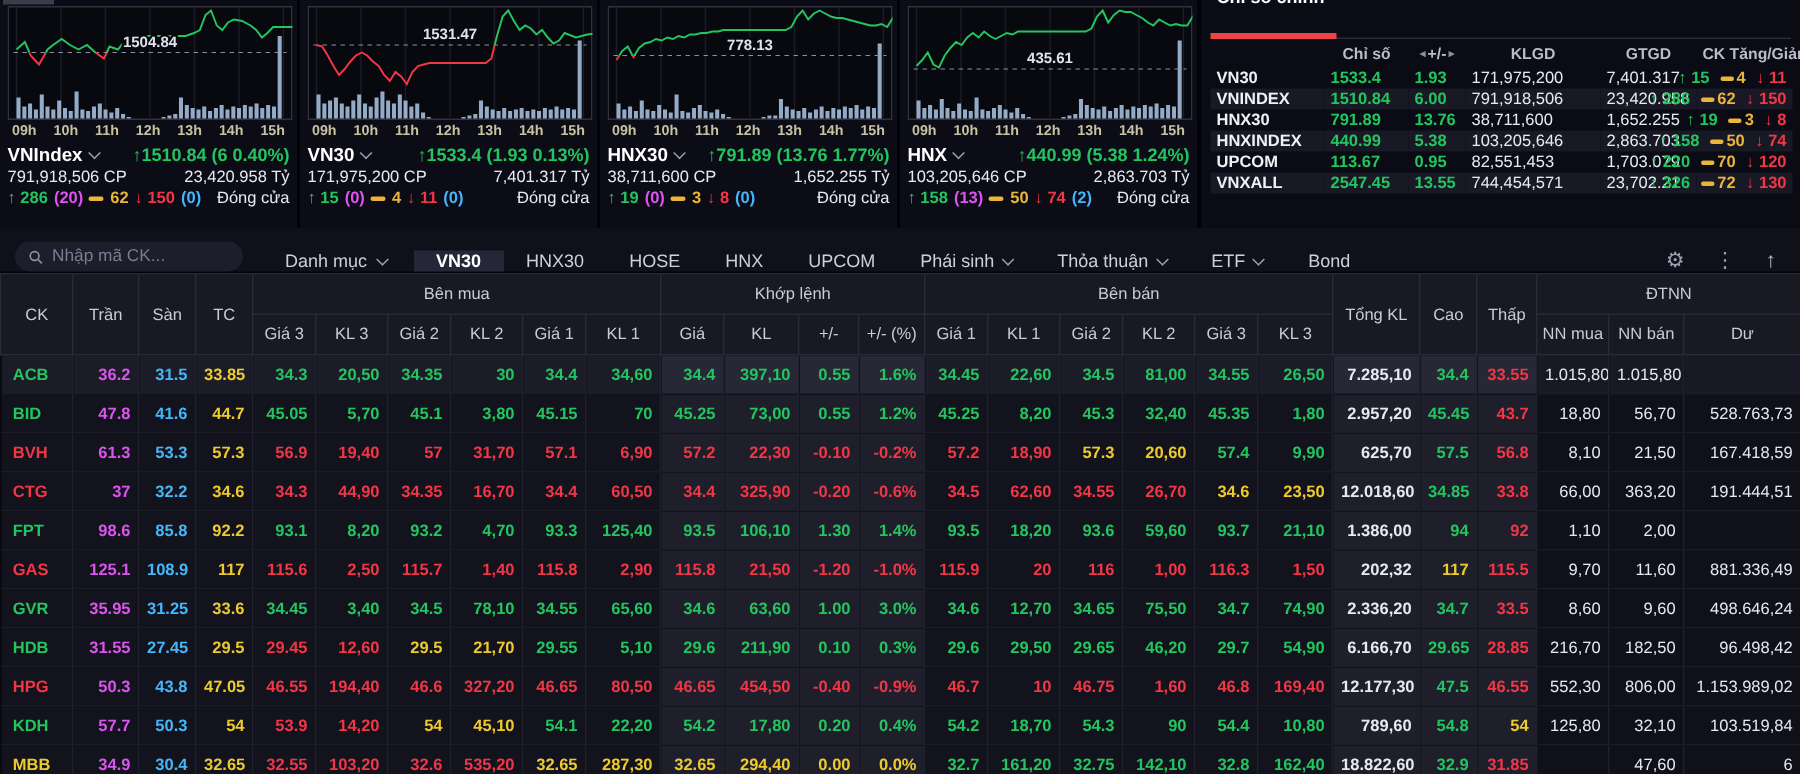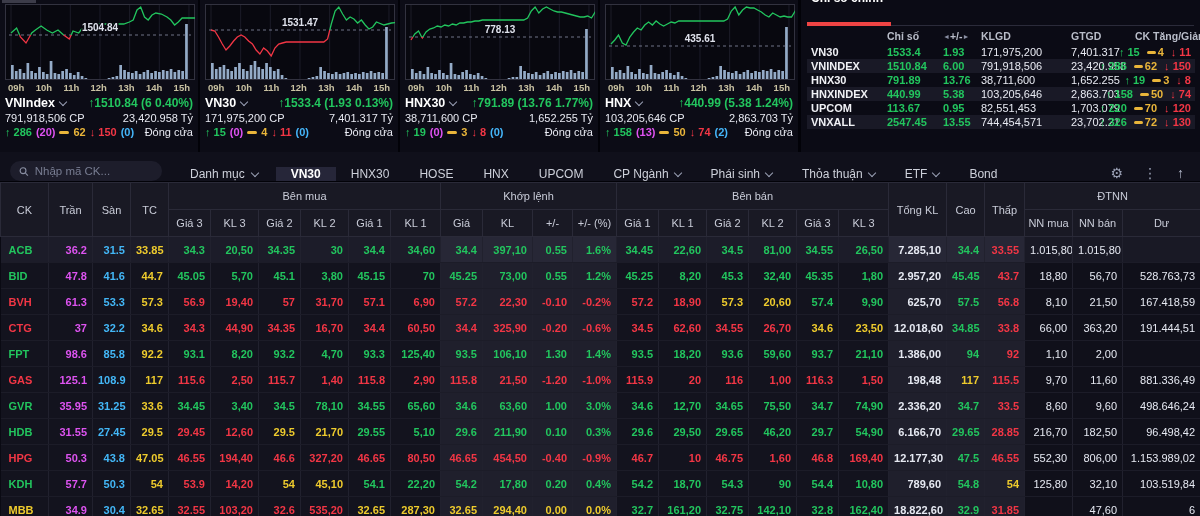--- a/index.html
+++ b/index.html
@@ -22,21 +22,21 @@
   .c-br .g{color:#22c55e}.c-br .m{color:#e052f2}.c-br .y{color:#e9b53a}
   .c-br .r{color:#f23645}.c-br .cy{color:#45b6fa}
   .c-br .cl{margin-left:auto;color:#e8eaf2;font-weight:normal}
   .c-br .bar{display:inline-block;width:10px;height:3px;background:#e9b53a;border-radius:2px}
 
   
   .idx-panel{width:400px;height:152px;background:#0b0b15;border-left:1px solid #020208;padding:0 6px}
   .idx-tabbar{height:26px;border-bottom:1px solid #2b2b3a;display:flex;align-items:flex-end}
   .idx-tab{display:inline-block;color:#fff;font-size:12px;font-weight:bold;padding:4px 8px 17px 4px;border-bottom:4px solid #ef4444;margin-bottom:-1px}
   .idx-table{width:100%;border-collapse:collapse;table-layout:fixed;font-size:11px;margin-top:1px}
-  .idx-table th{color:#b9bdc9;font-weight:bold;text-align:left;padding:3px 4px;font-size:10.5px;white-space:nowrap}
+  .idx-table th{color:#b9bdc9;font-weight:bold;text-align:center;padding:3px 4px;font-size:10.5px;white-space:nowrap}
   .idx-table th:first-child{text-align:left}
   .idx-table td{padding:1px 4px;white-space:nowrap;color:#e8eaf2}
   .idx-table tr.stripe td{background:#191926}
   .idx-table td.iname{text-align:left;font-weight:bold;color:#f0f1f5}
   .idx-table td.ival,.idx-table td.ichg{color:#22c55e;font-weight:bold}
   .idx-ck{display:flex;justify-content:flex-end;gap:7px;font-weight:bold}
   .idx-ck .u{color:#22c55e}.idx-ck .m{color:#e9b53a;display:flex;align-items:center;gap:2px}
   .idx-ck .d{color:#f23645}
   .idx-ck .bar{display:inline-block;width:9px;height:3px;background:#e9b53a;border-radius:2px}
   .arr{color:#8a8fa3;font-size:7px;vertical-align:1px}
@@ -543,21 +543,20 @@
     <div class="menu">
       <span>Danh mục</span>
       <span class="chv"></span>
     </div>
     <div class="tabs" id="nav-tabs">
         <span class="tab active">VN30</span>
         <span class="tab">HNX30</span>
         <span class="tab">HOSE</span>
         <span class="tab">HNX</span>
         <span class="tab">UPCOM</span>
-        <span class="tab">CP Ngành<span class="chv"></span></span>
         <span class="tab">Phái sinh<span class="chv"></span></span>
         <span class="tab">Thỏa thuận<span class="chv"></span></span>
         <span class="tab">ETF<span class="chv"></span></span>
         <span class="tab">Bond</span>
       </div>
     <div class="nav-icons">
       <span>⚙</span>
       <span>⋮</span>
       <span class="upa">↑</span>
     </div>
@@ -784,21 +783,21 @@
             <td class="c-d blk-m">115.8</td>
             <td class="c-d blk-m">21,50</td>
             <td class="c-d blk-m">-1.20</td>
             <td class="c-d blk-m">-1.0%</td>
             <td class="c-d">115.9</td>
             <td class="c-d">20</td>
             <td class="c-d">116</td>
             <td class="c-d">1,00</td>
             <td class="c-d">116.3</td>
             <td class="c-d">1,50</td>
-            <td class="c-w blk-m">198,48</td>
+            <td class="c-w blk-m">202,32</td>
             <td class="c-r blk-m">117</td>
             <td class="c-d blk-m">115.5</td>
             <td class="c-w blk-f">9,70</td>
             <td class="c-w blk-f">11,60</td>
             <td class="c-w blk-f">881.336,49</td>
           </tr>
           <tr>
             <td class="sym c-u">GVR</td>
             <td class="c-c">35.95</td>
             <td class="c-f">31.25</td>

